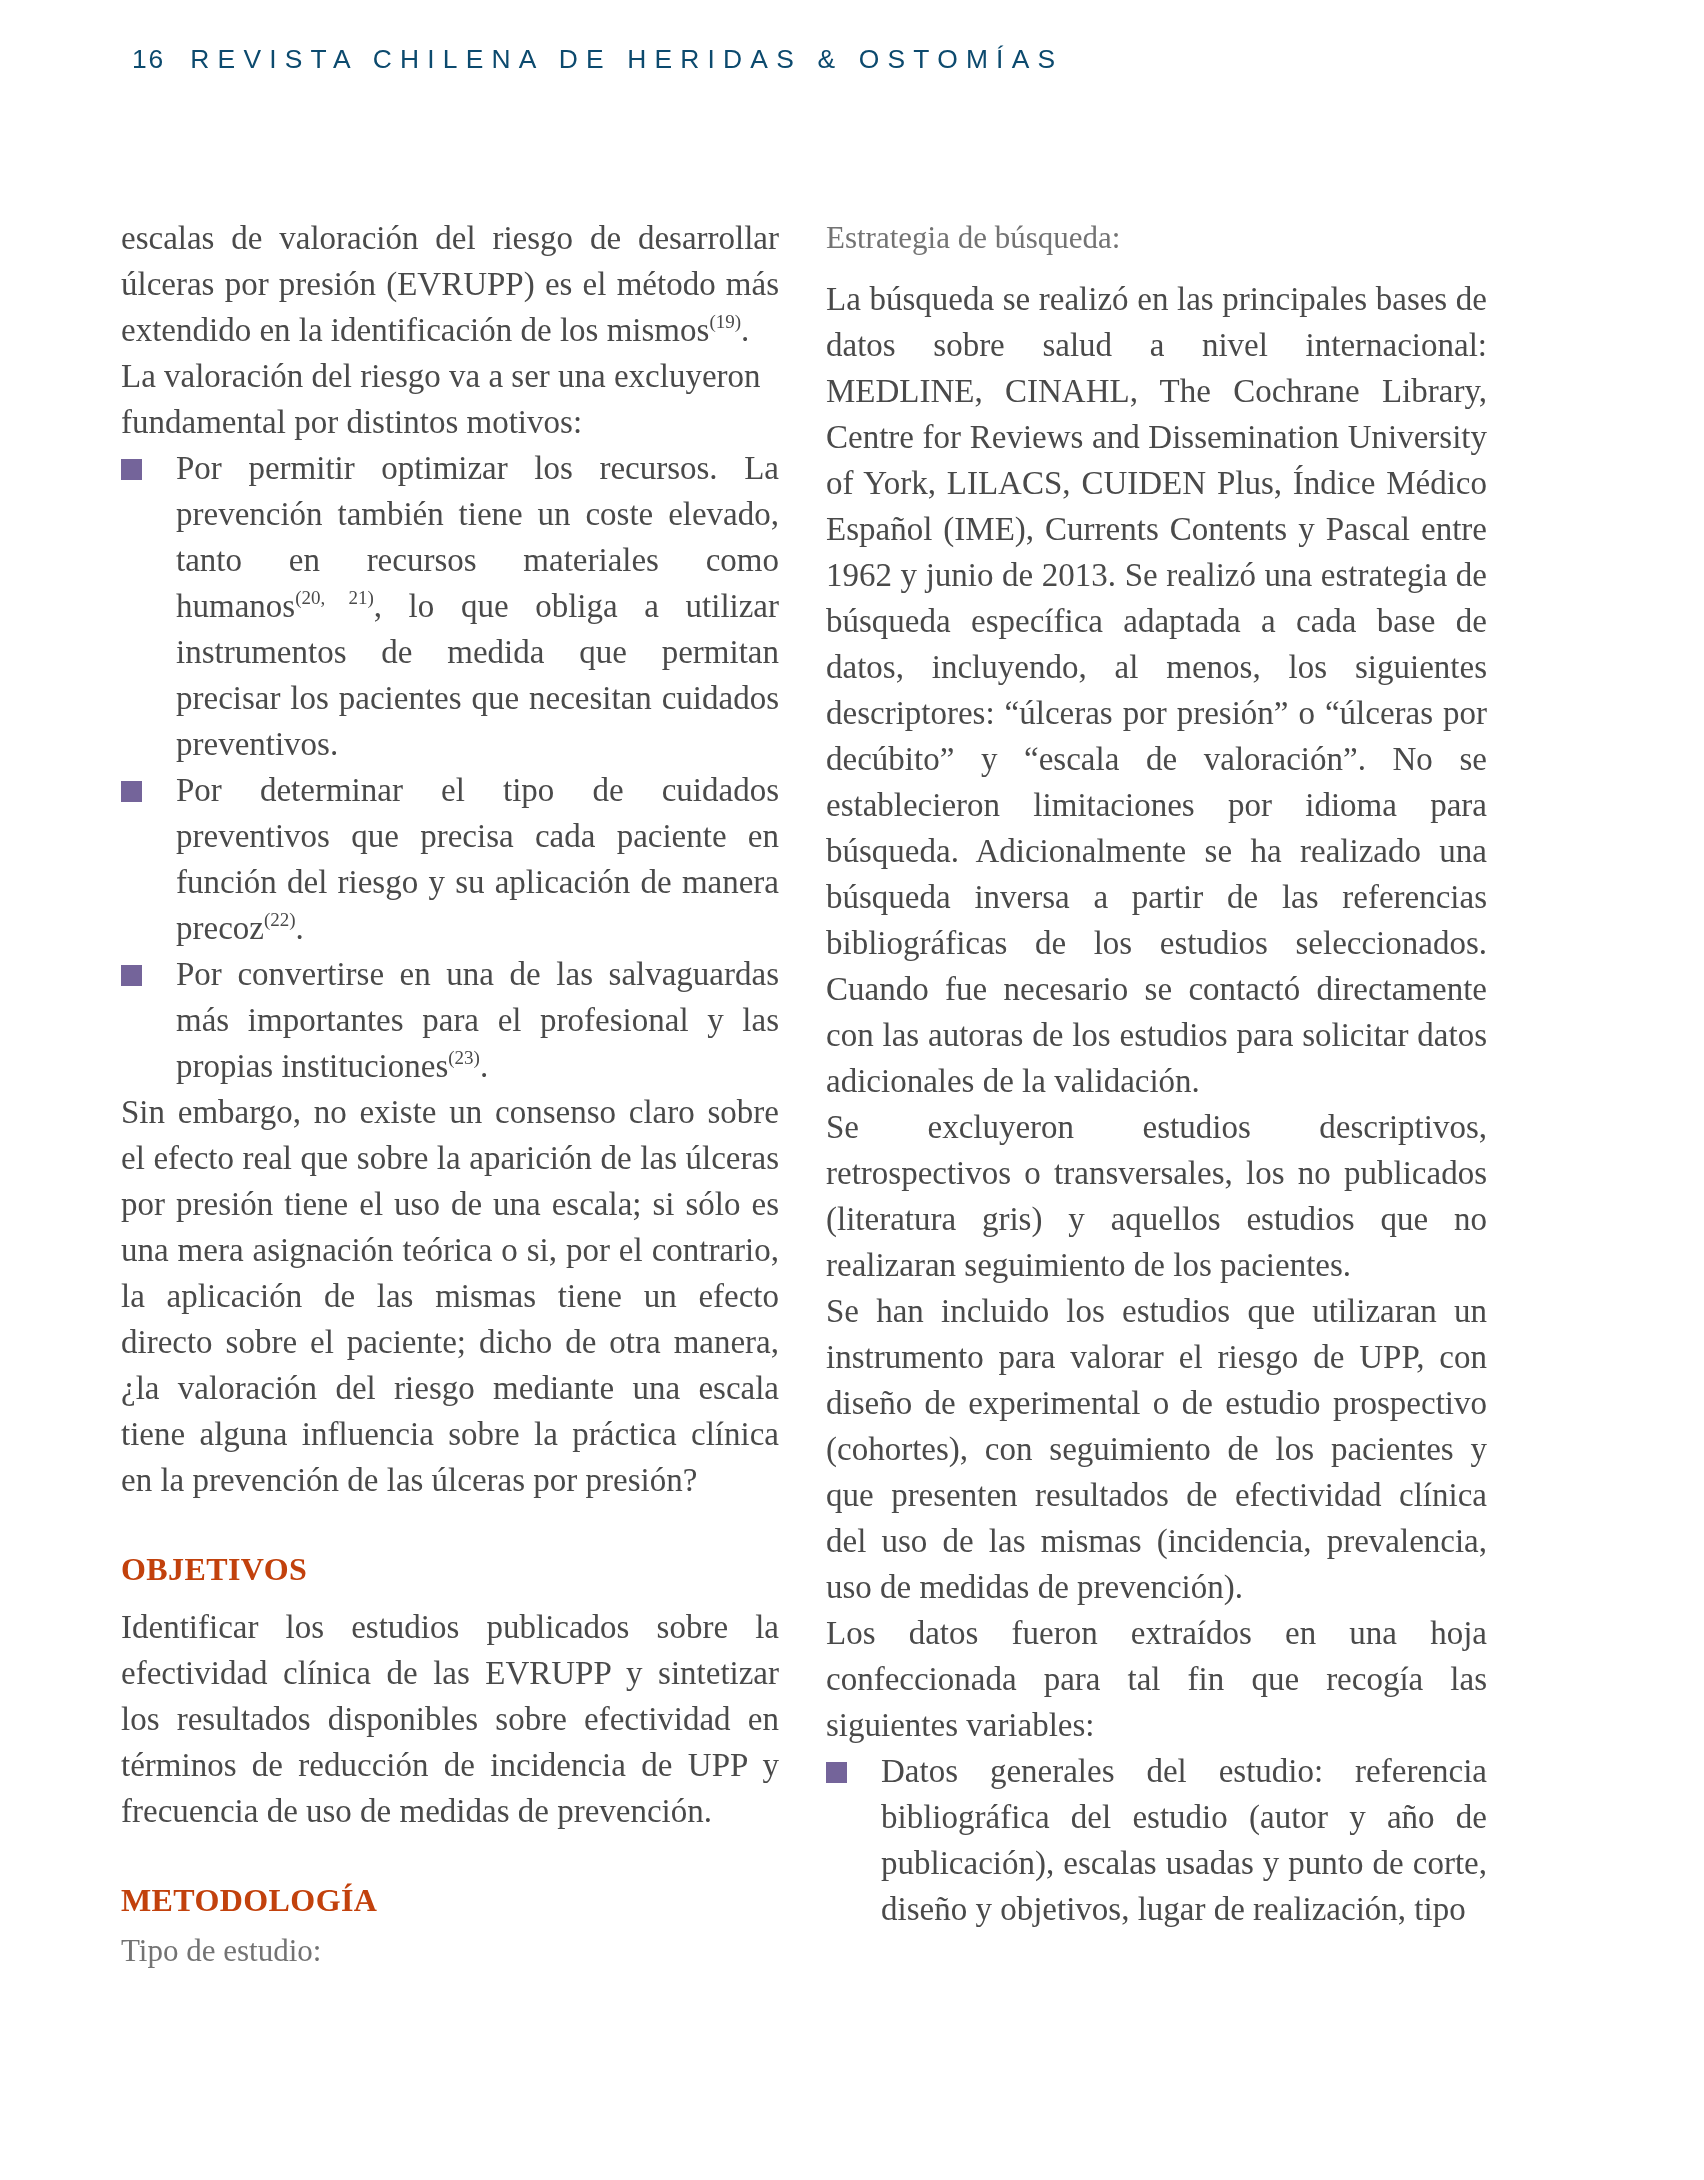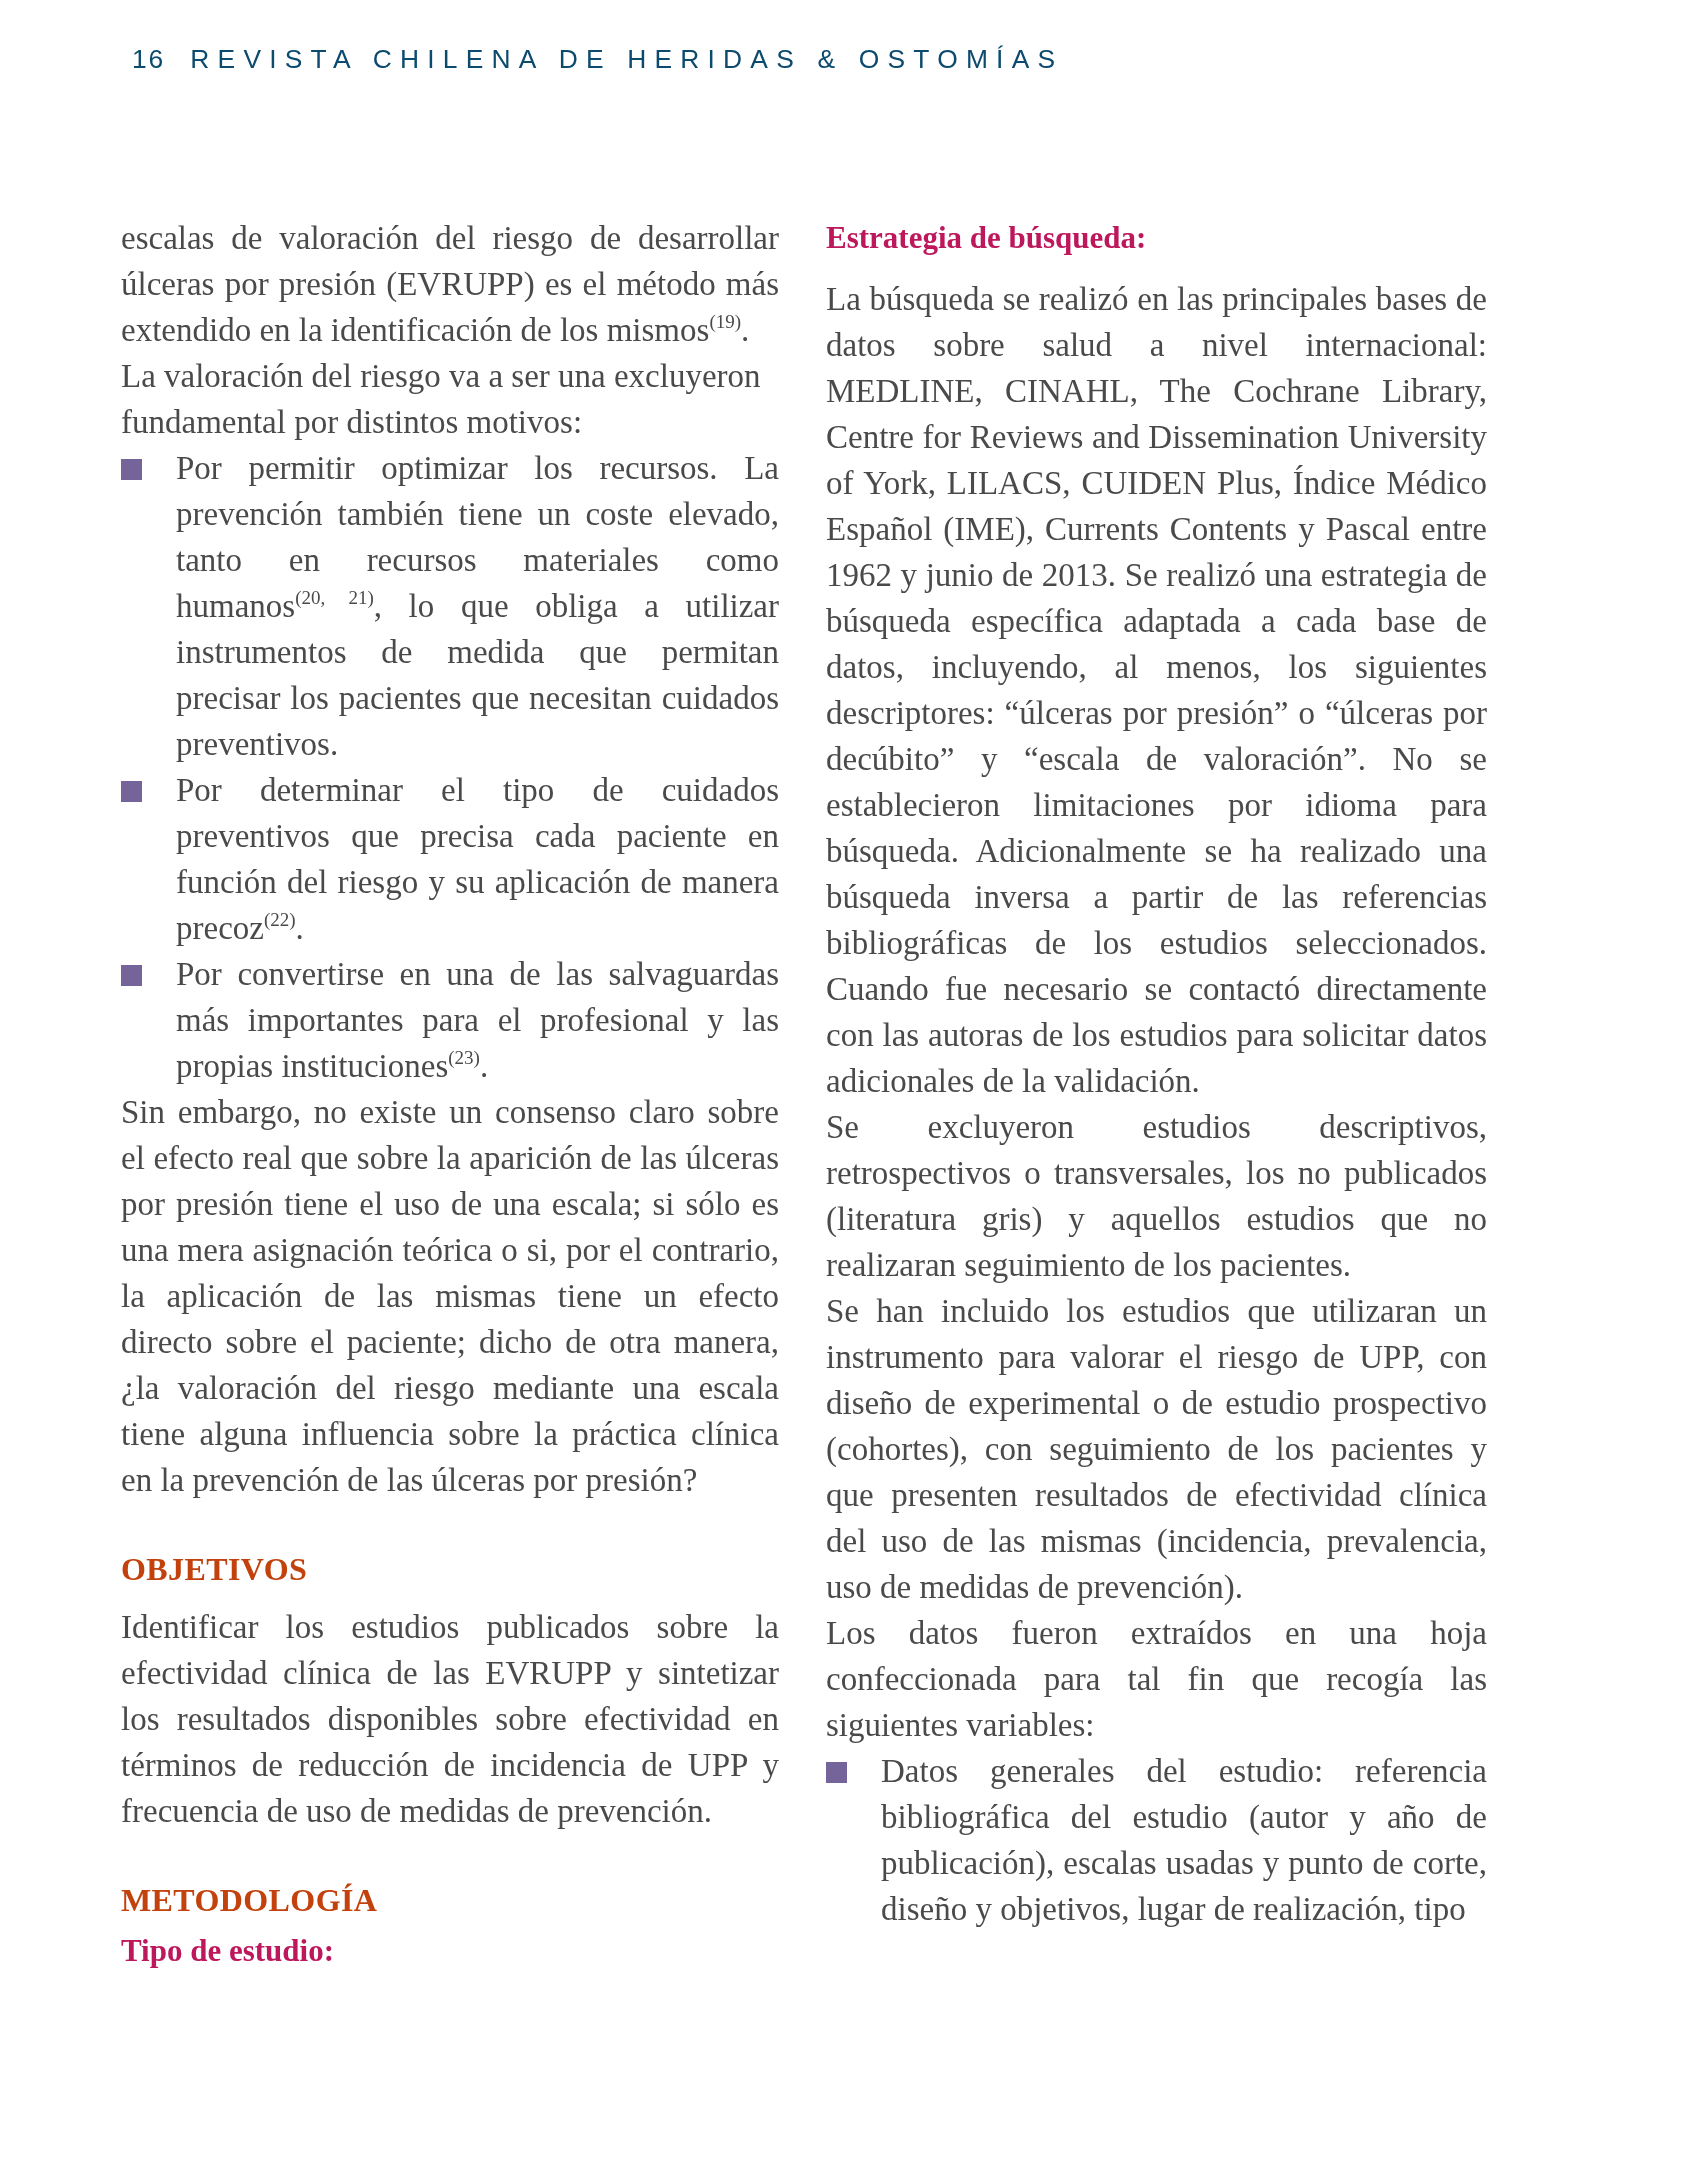--- a/index.html
+++ b/index.html
@@ -10,21 +10,21 @@
     letter-spacing: 8.2px; color: #0c4a6e; white-space: nowrap;
   }
   .running-head .pg { margin-right: 25.6px; letter-spacing: 1.7px; }
   .col { position: absolute; top: 215px; width: 658px;
     font-family: "Liberation Serif", serif; font-size: 33px; line-height: 46px; color: #4a4a4a; }
   .col.left { left: 121px; }
   .col.right { left: 826px; width: 661px; }
   p { margin: 0; text-align: justify; hyphens: manual; }
   sup { font-size: 19px; line-height: 0; vertical-align: 12.8px; }
   .h1 { font-family: "Liberation Serif", serif; font-weight: bold; color: #c2410c; font-size: 32px; letter-spacing: 0.4px; margin: 0; }
-  .h2 { font-family: "Liberation Serif", serif; font-weight: bold; color: #be185d; font-size: 31px; margin: 0; }
+  .h2 { font-family: "Liberation Serif", serif; font-weight: normal; color: #737373; font-size: 31px; margin: 0; }
   ul.bullets { list-style: none; margin: 0; padding: 0; }
   ul.bullets li { position: relative; padding-left: 55px; text-align: justify; }
   ul.bullets li .sq { position: absolute; left: 0; top: 13.6px; width: 21px; height: 21px; background: #74649a; }
 </style>
 </head>
 <body>
 
 <div class="running-head">
   <span class="pg">16</span><span>REVISTA CHILENA DE HERIDAS &amp; OSTOMÍAS</span>
 </div>

